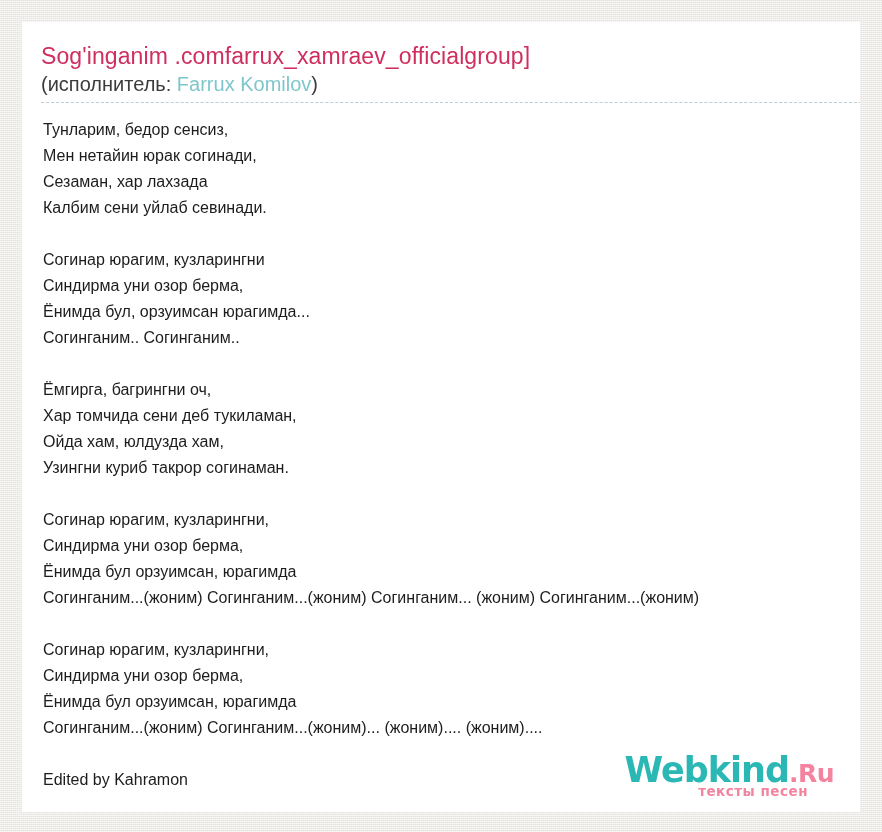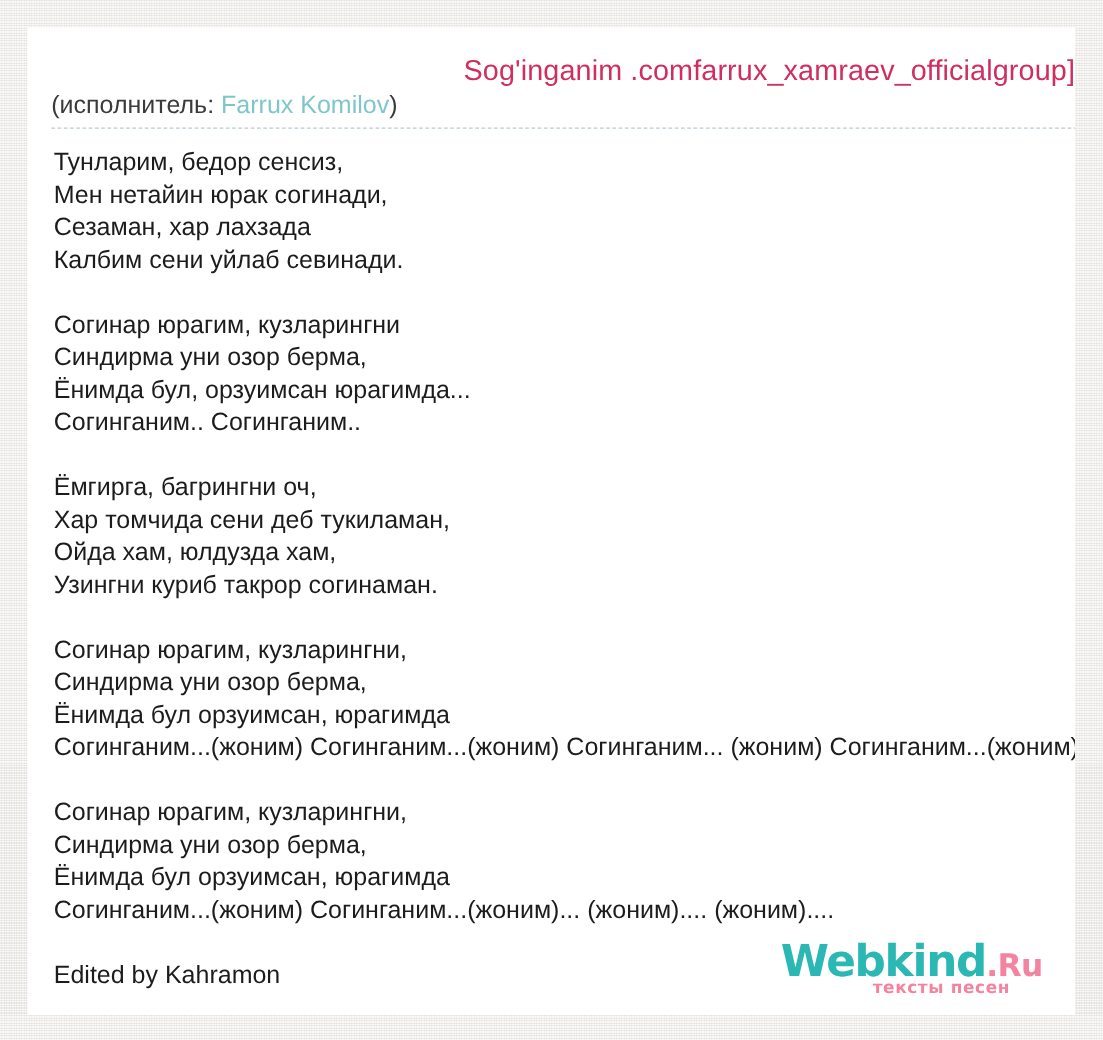--- a/index.html
+++ b/index.html
@@ -43,21 +43,20 @@
   }
   .song-title {
     margin: 0;
     padding: 0;
     font-size: 23px;
     font-weight: normal;
     line-height: 28px;
     color: #cf2e5e;
     letter-spacing: 0.1px;
     white-space: nowrap;
-    text-align: right;
   }
   .artist-line {
     margin: 0;
     padding: 5px 0 8px 0;
     font-size: 20px;
     line-height: 19px;
     color: #3b3b3b;
     white-space: nowrap;
   }
   .artist-link {
@@ -68,21 +67,21 @@
   .divider {
     width: 826px;
     margin: 0 0 0 0;
     height: 0;
     border: 0;
     border-top: 1px dashed #b9cdd6;
   }
   .lyrics-body {
     margin: 0;
     padding: 14px 0 0 2px;
-    font-size: 20px;
+    font-size: 16px;
     line-height: 26px;
     color: #1c1c1c;
     white-space: pre;
     font-family: "Liberation Sans", sans-serif;
   }
   .lyrics-line {
     white-space: pre;
     min-height: 26px;
   }
   .lyrics-line.blank {

